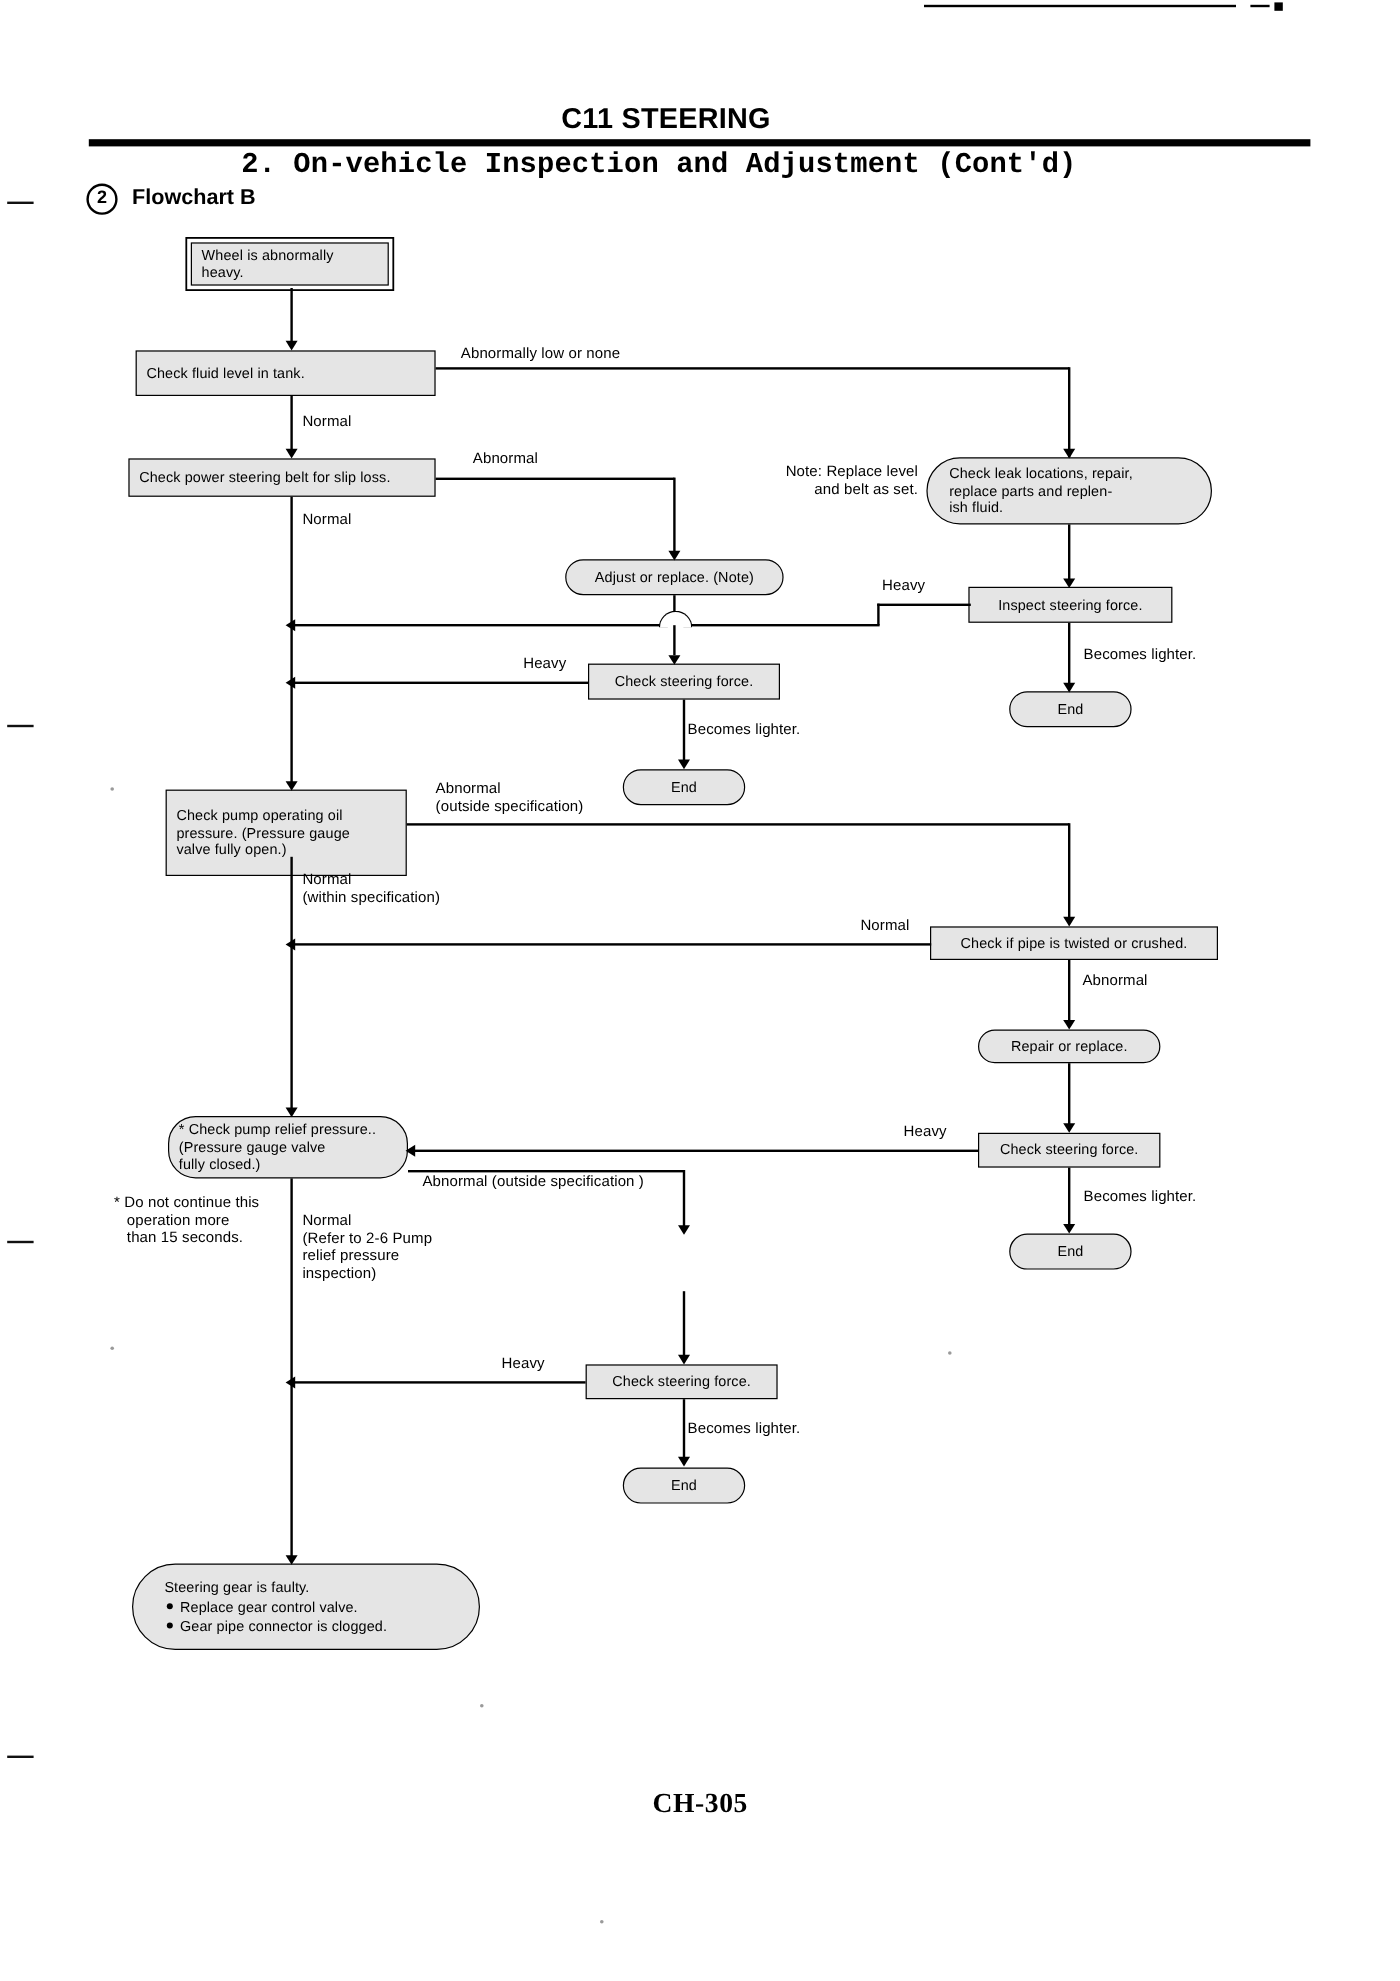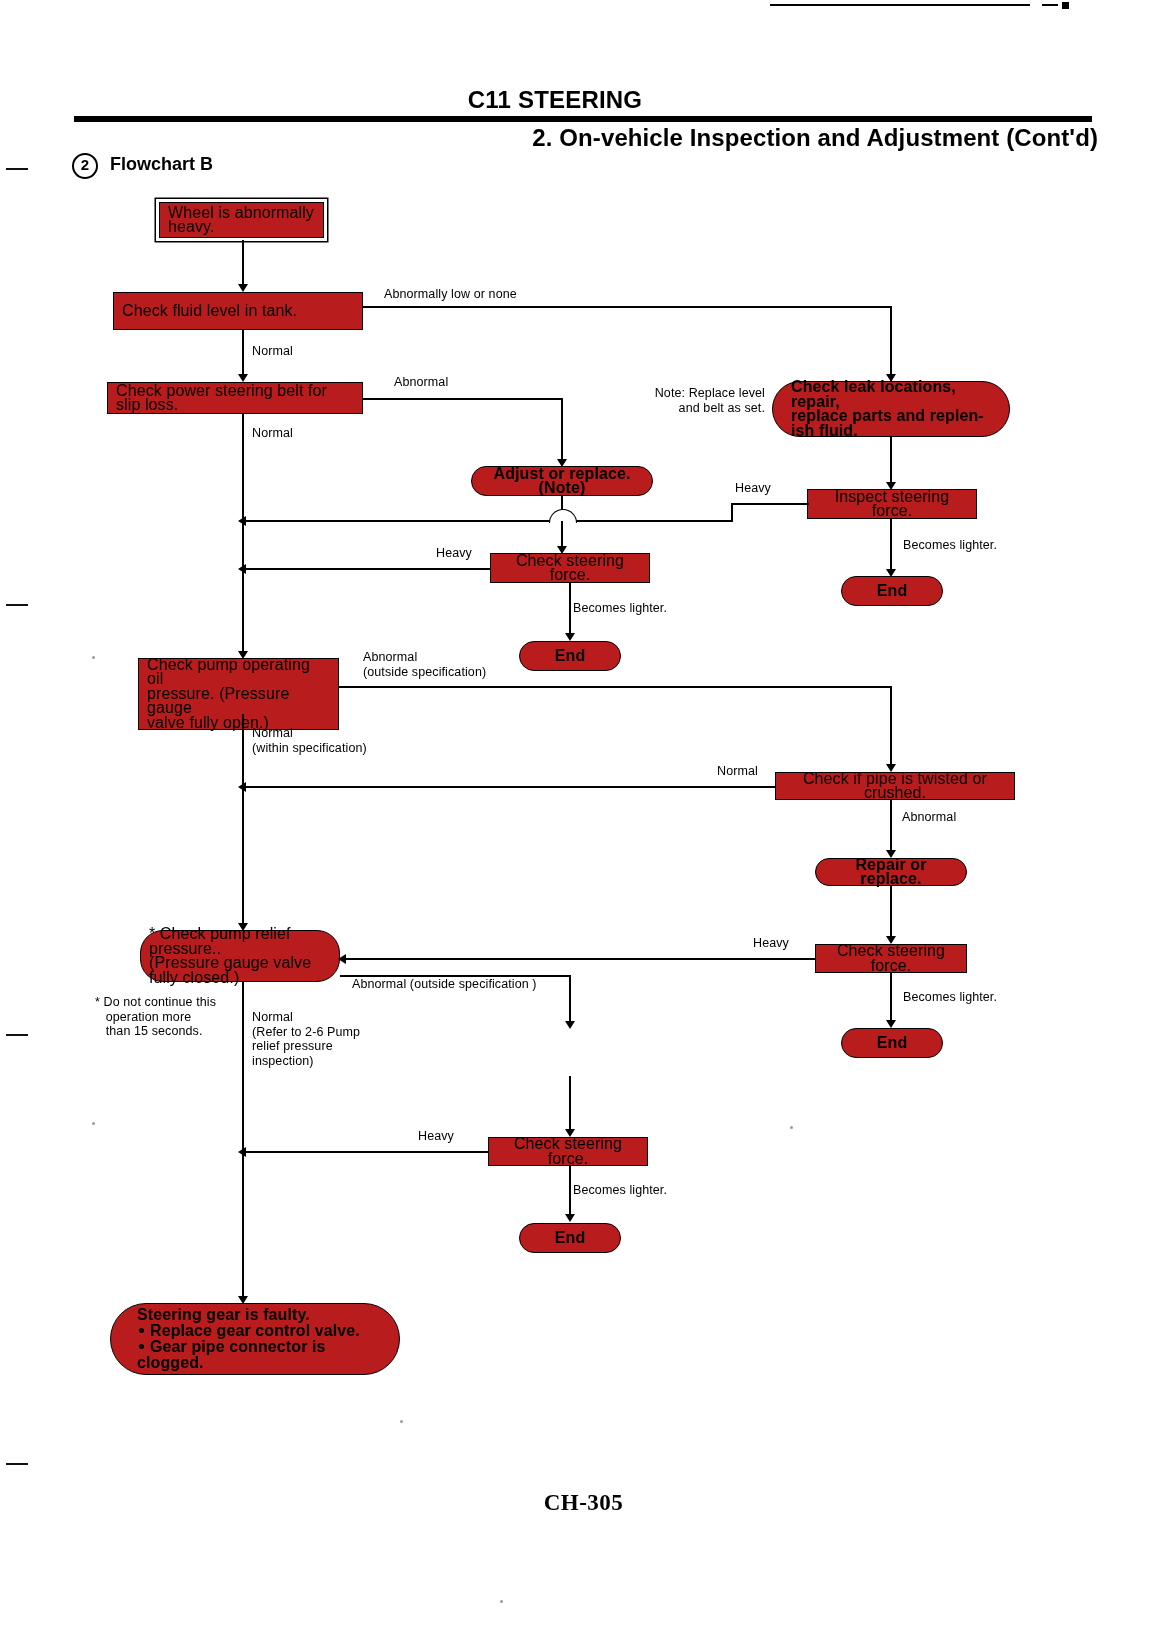--- a/index.html
+++ b/index.html
@@ -13,45 +13,45 @@
 
   
   .hdr-title{
     position:absolute;left:0;top:86px;width:1110px;text-align:center;
     font-size:24px;font-weight:bold;letter-spacing:.2px;
   }
   .hdr-rule{
     position:absolute;left:74px;top:116px;width:1018px;height:6px;background:#000;
   }
   .hdr-sub{
-    position:absolute;left:0;top:124px;width:1098px;text-align:right;
-    font-size:24px;font-weight:bold;letter-spacing:.1px;
+    position:absolute;left:0;top:124px;width:1098px;text-align:center;
+    font-size:24px;font-weight:bold;letter-spacing:.1px;font-family:Liberation Mono, monospace;
   }
   .sec-num{
     position:absolute;left:72px;top:153px;width:22px;height:22px;border:2px solid #000;
     border-radius:50%;font-size:15px;line-height:20px;text-align:center;font-weight:bold;
   }
   .sec-label{position:absolute;left:110px;top:154px;font-size:18px;font-weight:bold;}
 
   
   .tick{position:absolute;background:#000;}
   .crop-top-l{left:770px;top:4px;width:260px;height:2px;}
   .crop-top-r{left:1042px;top:4px;width:16px;height:2px;}
   .crop-dot{left:1062px;top:2px;width:7px;height:7px;}
   .edge{position:absolute;left:6px;width:22px;height:2px;background:#111;}
 
   
   .node{
-    position:absolute;border:1.6px solid #000;background:#b91c1c;box-sizing:border-box;
-    font-size:16px;line-height:14.5px;letter-spacing:.1px;
+    position:absolute;border:1.6px solid #000;background:#e5e5e5;box-sizing:border-box;
+    font-size:12px;line-height:14.5px;letter-spacing:.1px;
   }
   .node .txt{padding:5px 8px;display:block;}
   .node.center{display:flex;align-items:center;justify-content:center;text-align:center;}
   .node.left{display:flex;align-items:center;}
-  .oval{border-radius:999px;font-weight:bold;}
+  .oval{border-radius:999px;}
   .dbl{box-shadow:0 0 0 3px #fff,0 0 0 4.5px #000;}
 
   
   .lbl{position:absolute;font-size:12.5px;line-height:14.5px;letter-spacing:.1px;white-space:pre;}
   .lbl.r{text-align:right;}
 
   
   .ln{position:absolute;background:#000;}
   .h{height:1.6px;}
   .v{width:1.6px;}

